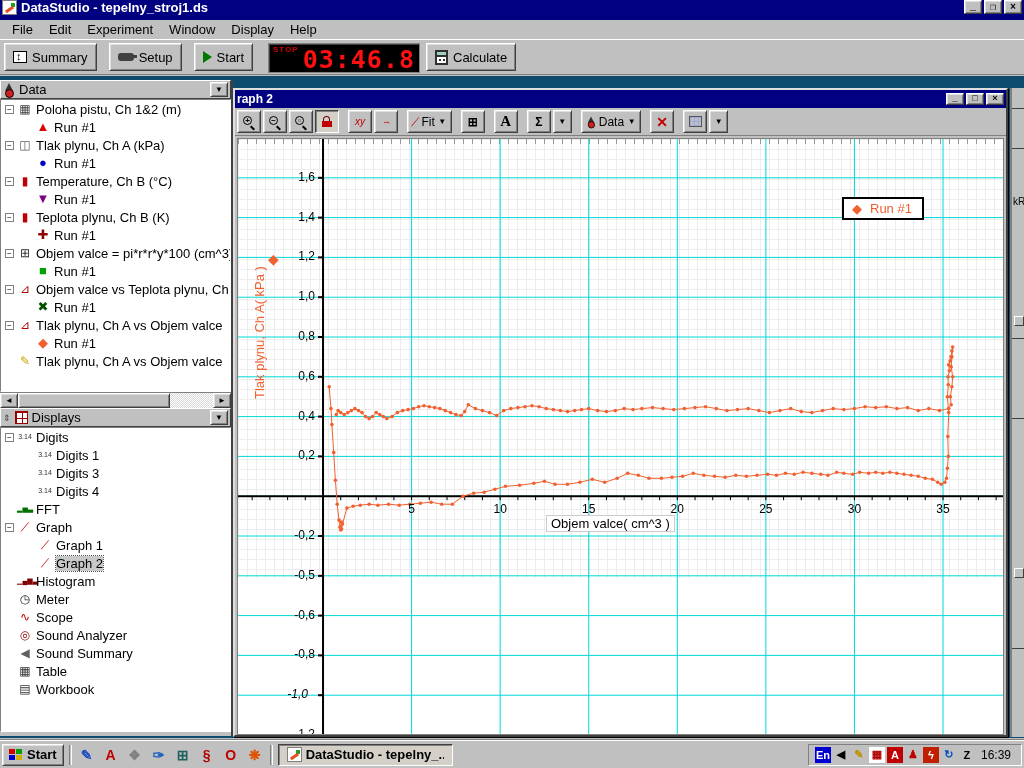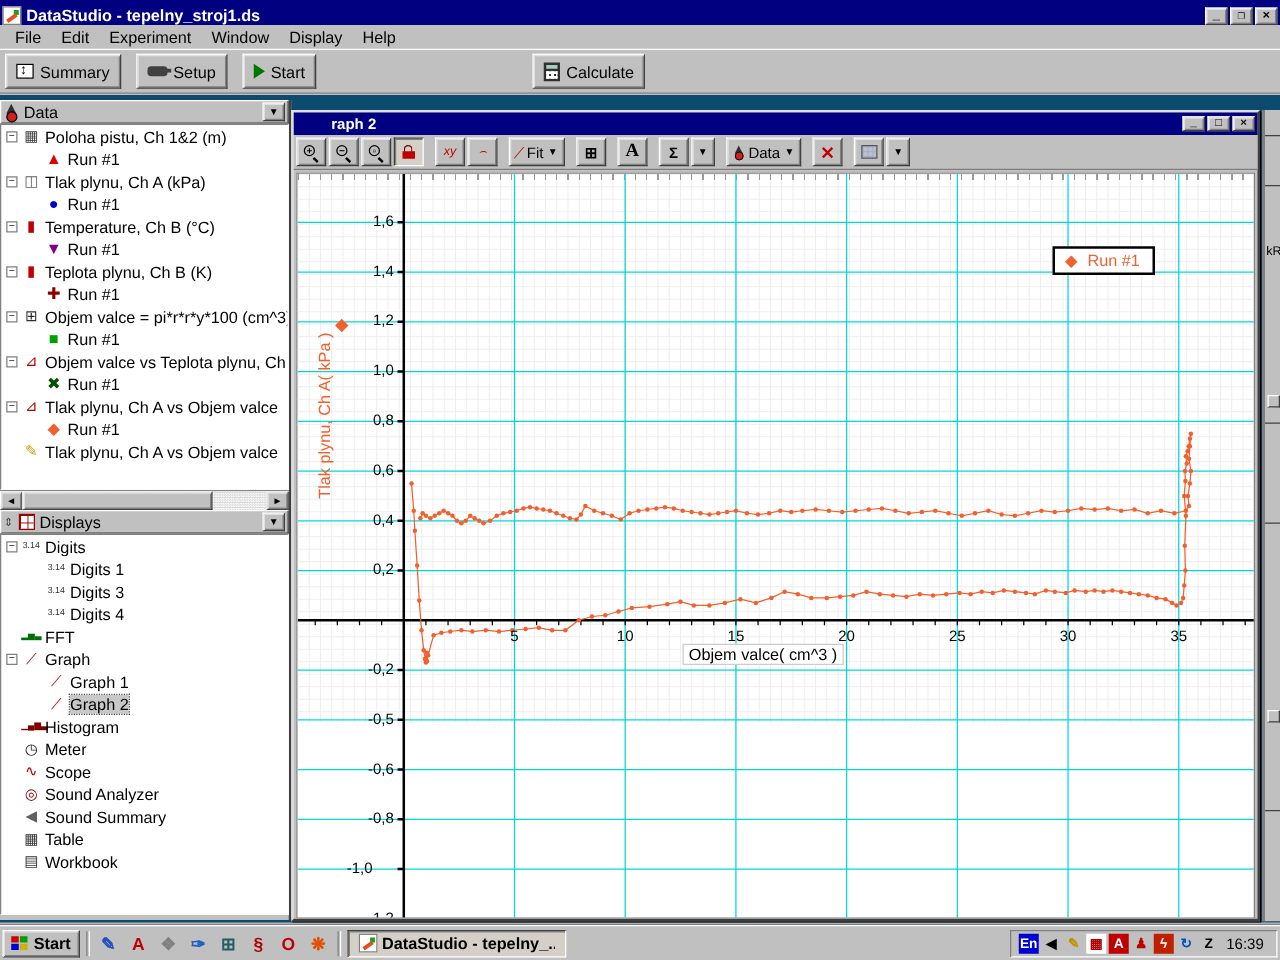--- a/index.html
+++ b/index.html
@@ -4,21 +4,21 @@
 <style>
   html,body{margin:0;padding:0;background:#555;}
   *{box-sizing:border-box;}
   .screen{position:relative;width:1024px;height:768px;background:#c0c0c0;
     font-family:"Liberation Sans",sans-serif;font-size:13px;color:#000;overflow:hidden;}
   .btn3d{display:inline-flex;align-items:center;gap:5px;padding:2px 8px;background:#c0c0c0;
     border-top:1px solid #fff;border-left:1px solid #fff;border-right:1px solid #404040;border-bottom:1px solid #404040;
     box-shadow:inset 1px 1px 0 #dfdfdf, inset -1px -1px 0 #808080;cursor:default;}
   .btn3d.pressed{border-top:1px solid #404040;border-left:1px solid #404040;border-right:1px solid #fff;border-bottom:1px solid #fff;box-shadow:inset 1px 1px 0 #808080;background:#d4d0c8;}
   
-  .titlebar{position:absolute;left:0;top:0;width:1024px;height:20px;background:#000080;color:#fff;display:flex;align-items:flex-end;padding:0 2px;}
+  .titlebar{position:absolute;left:0;top:0;width:1024px;height:20px;background:#000080;color:#fff;display:flex;align-items:flex-start;padding:0 2px;}
   .titlebar .ttl{font-weight:bold;font-size:13px;margin-left:4px;flex:1;white-space:nowrap;}
   .appicon{width:15px;height:15px;background:#fff;border:1px solid #808080;position:relative;flex:0 0 auto;}
   .appicon::after{content:"";position:absolute;left:2px;top:7px;width:9px;height:3px;background:#e05020;transform:rotate(-35deg);}
   .appicon::before{content:"";position:absolute;left:8px;top:2px;width:4px;height:4px;background:#20a020;}
   .winbtn{width:16px;height:14px;margin-left:2px;display:inline-flex;align-items:center;justify-content:center;font-size:10px;font-weight:bold;color:#000;font-family:"Liberation Mono",monospace;}
   
   .menubar{position:absolute;left:0;top:20px;width:1024px;height:19px;display:flex;align-items:center;padding-left:4px;gap:0;background:#c0c0c0;}
   .menubar .mi{padding:1px 8px;}
   .toolbar{position:absolute;left:0;top:39px;width:1024px;height:36px;border-top:1px solid #fff;display:flex;align-items:center;padding-left:4px;background:#c0c0c0;border-bottom:1px solid #808080;}
   .tbtn{height:28px;font-size:13px;margin-right:12px;}
@@ -52,21 +52,21 @@
   .trow .tico{width:16px;flex:0 0 auto;text-align:center;margin-right:3px;font-size:12px;line-height:12px;}
   .trow .lbl{overflow:hidden;text-overflow:clip;}
   .trow .lbl.sel{background:#c8c8c8;outline:1px dotted #555;}
   .hscroll{height:16px;background:#c0c0c0;display:flex;align-items:stretch;border-top:1px solid #808080;}
   .hscroll .sb{width:16px;display:flex;align-items:center;justify-content:center;font-size:8px;}
   .hscroll .track{flex:1;background:#e8e8e8;background-image:repeating-conic-gradient(#fff 0 25%,#d8d8d8 0 50%);background-size:2px 2px;position:relative;}
   .hscroll .thumb{position:absolute;left:0;top:0;bottom:0;width:78%;}
   
   .graphwin{position:absolute;left:233px;top:12px;width:775px;height:649px;background:#c0c0c0;border:2px solid;border-color:#dfdfdf #404040 #404040 #dfdfdf;box-shadow:1px 1px 0 #000;}
   .gtitle{height:18px;background:#000080;color:#fff;display:flex;align-items:center;padding:0 2px;}
-  .gtitle .ttl{font-weight:bold;font-size:12px;flex:1;margin-left:28px;}
+  .gtitle .ttl{font-weight:bold;font-size:12px;flex:1;}
   .gtitle .winbtn{width:14px;height:12px;font-size:9px;}
   .gtoolbar{height:28px;display:flex;align-items:center;padding:2px 2px;gap:2px;background:#c0c0c0;border-bottom:1px solid #808080;}
   .gbtn{height:23px;min-width:24px;display:inline-flex;align-items:center;justify-content:center;gap:2px;padding:0 3px;font-size:12px;}
   .gbtn .red{color:#c00000;}
   .gap6{width:5px;}
   .magni{position:relative;width:12px;height:12px;}
   .magni .ring{position:absolute;left:0;top:0;width:9px;height:9px;border:1.5px solid #000;border-radius:50%;display:flex;align-items:center;justify-content:center;font-size:8px;font-weight:bold;}
   .magni .tail{position:absolute;right:0;bottom:-1px;width:5px;height:2px;background:#000;transform:rotate(45deg);}
   .lockico{position:relative;width:10px;height:11px;}
   .lockico .sh{position:absolute;left:1px;top:0;width:7px;height:6px;border:1.5px solid #600;border-bottom:none;border-radius:4px 4px 0 0;}
@@ -131,20 +131,24 @@
       <span class="icon-sum"></span>
       <span>Summary</span>
     </span>
     <span class="btn3d tbtn">
       <span class="icon-setup"></span>
       <span>Setup</span>
     </span>
     <span class="btn3d tbtn">
       <span class="play"></span>
       <span>Start</span>
+    </span>
+    <span class="timer">
+      <span class="stop">STOP</span>
+      <span class="time">03:46.8</span>
     </span>
     <span class="btn3d tbtn" style="position:absolute;left:426px;top:3px;">
       <span class="icon-calc"></span>
       <span>Calculate</span>
     </span>
   </div>
 
   <div class="workspace">
 
     <div class="sidebar">
@@ -665,21 +669,21 @@
             <div class="ylab" style="left: 31.0254px; top: 110.405px;">1,2</div>
             <div class="ylab" style="left: 31.0254px; top: 150.205px;">1,0</div>
             <div class="ylab" style="left: 31.0254px; top: 190.005px;">0,8</div>
             <div class="ylab" style="left: 31.0254px; top: 229.805px;">0,6</div>
             <div class="ylab" style="left: 31.0254px; top: 269.605px;">0,4</div>
             <div class="ylab" style="left: 31.0254px; top: 309.405px;">0,2</div>
             <div class="ylab" style="left: 31.0254px; top: 389.005px;">-0,2</div>
             <div class="ylab" style="left: 31.0254px; top: 428.805px;">-0,5</div>
             <div class="ylab" style="left: 31.0254px; top: 468.605px;">-0,6</div>
             <div class="ylab" style="left: 31.0254px; top: 508.405px;">-0,8</div>
-            <div class="ylab" style="left: 14px; top: 548.205px;">-1,0</div>
+            <div class="ylab" style="left: 24px; top: 548.205px; font-style: italic;">-1,0</div>
             <div class="ylab" style="left: 31.0254px; top: 588.005px;">-1,2</div>
             <div class="xlab" style="left: 153.594px; top: 363.205px;">5</div>
             <div class="xlab" style="left: 242.162px; top: 363.205px;">10</div>
             <div class="xlab" style="left: 330.73px; top: 363.205px;">15</div>
             <div class="xlab" style="left: 419.298px; top: 363.205px;">20</div>
             <div class="xlab" style="left: 507.866px; top: 363.205px;">25</div>
             <div class="xlab" style="left: 596.434px; top: 363.205px;">30</div>
             <div class="xlab" style="left: 685.002px; top: 363.205px;">35</div>
           </div>
         <div class="yaxis-diamond">◆</div>

